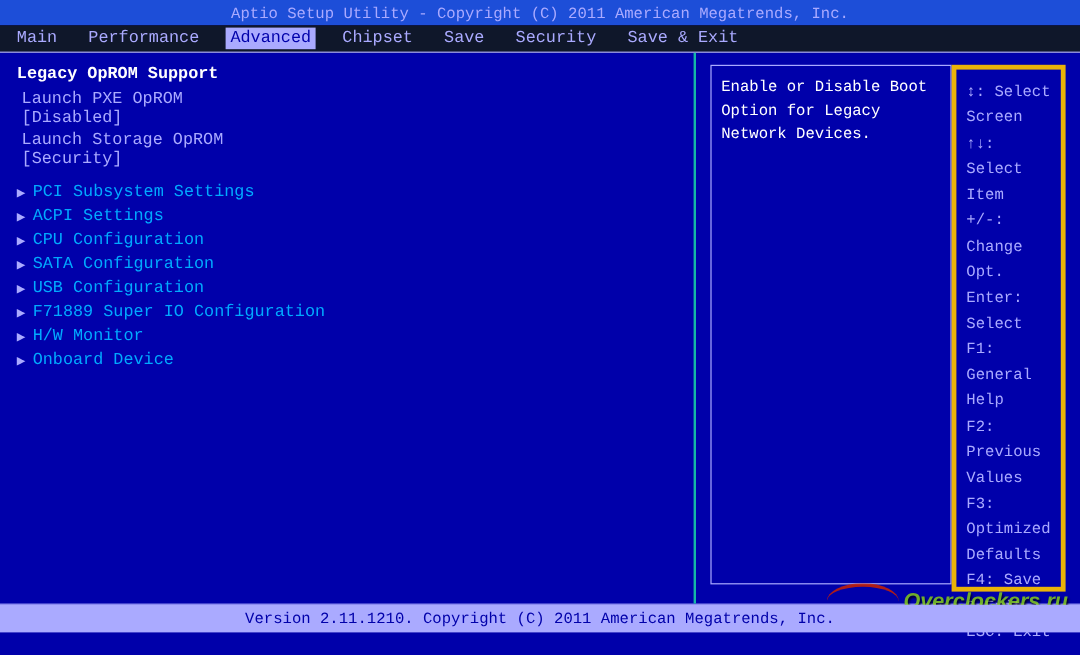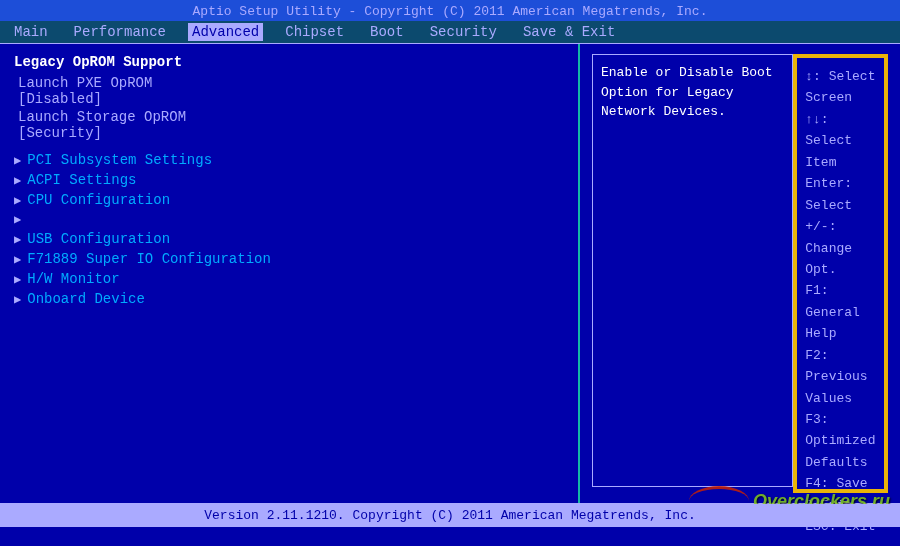--- a/index.html
+++ b/index.html
@@ -17,21 +17,21 @@
     #title-bar {
       background: #1d4ed8;
       text-align: center;
       padding: 4px 0 2px 0;
       color: #aaaaff;
       font-size: 13px;
     }
 
     
     #menu-bar {
-      background: #0c4a6e;
+      background: #0f172a;
       display: flex;
       flex-direction: row;
       padding: 2px 10px;
       gap: 18px;
       border-bottom: 1px solid #aaaaff;
     }
     .menu-item {
       color: #aaaaff;
       cursor: pointer;
       padding: 1px 4px;
@@ -175,21 +175,21 @@
 
 <div id="title-bar">
   <span>Aptio Setup Utility - Copyright (C) 2011 American Megatrends, Inc.</span>
 </div>
 
 <div id="menu-bar">
     <div class="menu-item">Main</div>
     <div class="menu-item">Performance</div>
     <div class="menu-item active">Advanced</div>
     <div class="menu-item">Chipset</div>
-    <div class="menu-item">Boot</div>
+    <div class="menu-item">Save</div>
     <div class="menu-item">Security</div>
     <div class="menu-item">Save &amp; Exit</div>
   </div>
 
 <div id="main-content">
 
   <div id="left-panel">
     <div class="section-title">Legacy OpROM Support</div>
     <div id="settings-container">
         <div class="setting-row">
@@ -210,20 +210,21 @@
         <div class="menu-option">
           <span class="arrow">▶</span>
           <span class="option-label">ACPI Settings</span>
         </div>
         <div class="menu-option">
           <span class="arrow">▶</span>
           <span class="option-label">CPU Configuration</span>
         </div>
         <div class="menu-option">
           <span class="arrow">▶</span>
+          <span class="option-label">SATA Configuration</span>
         </div>
         <div class="menu-option">
           <span class="arrow">▶</span>
           <span class="option-label">USB Configuration</span>
         </div>
         <div class="menu-option">
           <span class="arrow">▶</span>
           <span class="option-label">F71889 Super IO Configuration</span>
         </div>
         <div class="menu-option">
@@ -236,22 +237,22 @@
         </div>
       </div>
   </div>
 
   <div id="right-panel">
     <div id="help-text">Enable or Disable Boot Option
 for Legacy Network Devices.</div>
     <div id="key-hints">
         <div>↕: Select Screen</div>
         <div>↑↓: Select Item</div>
+        <div>+/-: Change Opt.</div>
         <div>Enter: Select</div>
-        <div>+/-: Change Opt.</div>
         <div>F1: General Help</div>
         <div>F2: Previous Values</div>
         <div>F3: Optimized Defaults</div>
         <div>F4: Save &amp; Exit</div>
         <div>ESC: Exit</div>
       </div>
   </div>
 </div>
 
 <div id="watermark">

